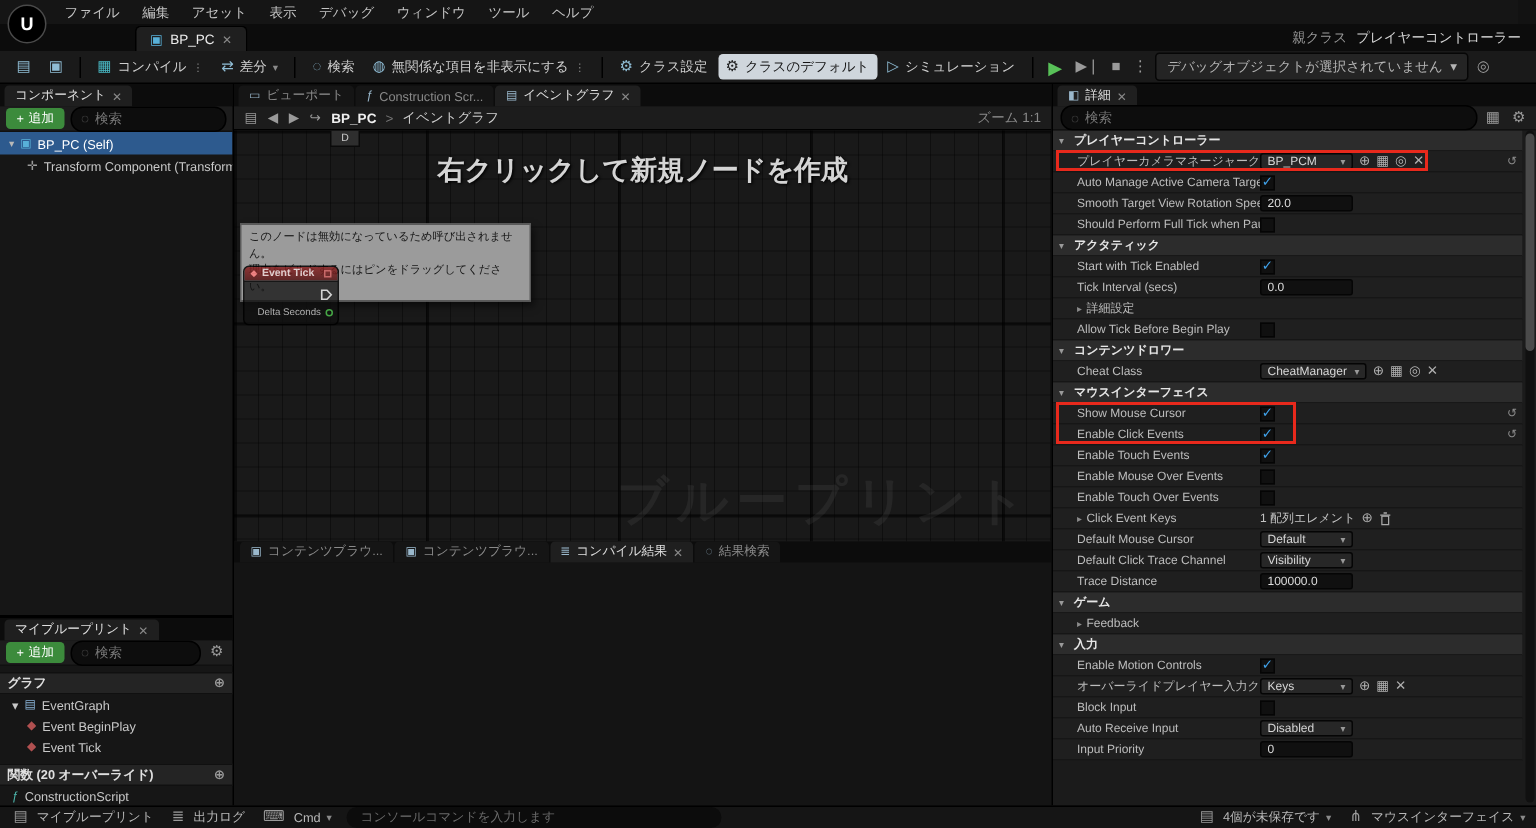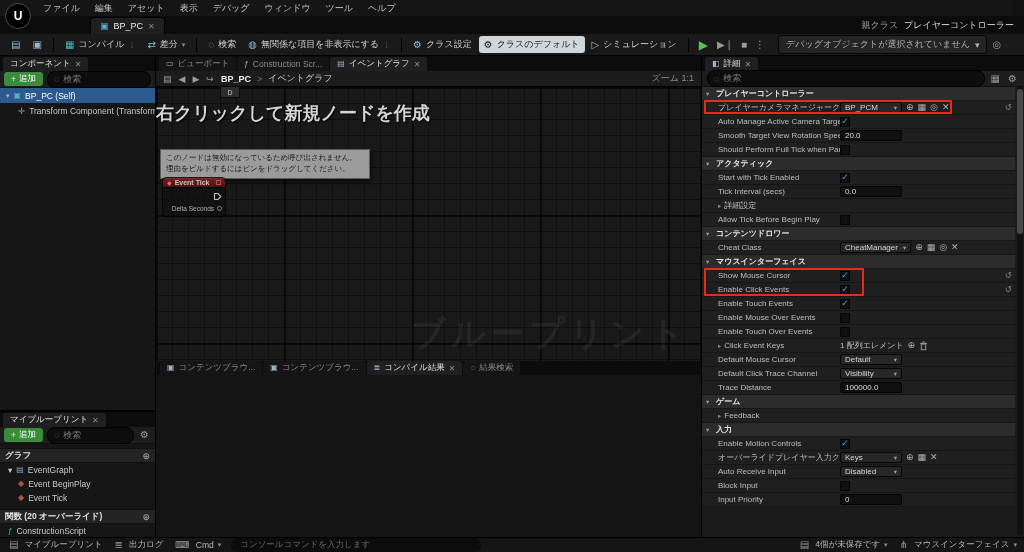--- a/index.html
+++ b/index.html
@@ -18,21 +18,21 @@
 .parent-class .pcv{color:#d6d6d6}
 .toolbar{position:absolute;top:34px;left:0;right:0;height:22px;background:#1a1a1a;border-bottom:1px solid #000;display:flex;align-items:center;padding:0 6px;gap:2px;white-space:nowrap}
 .tbtn{display:flex;align-items:center;gap:4px;padding:2px 5px;border-radius:3px;color:#cfcfcf}
 .tbtn .ic{font-size:10px;color:#8fbcd4;line-height:1}
 .tbtn .chev{color:#8a8a8a;font-size:7px}
 .tbtn.hl{background:#cfd6dc;color:#141414}
 .tbtn.hl .ic{color:#222}
 .sep{width:1px;height:14px;background:#000;margin:0 4px;flex-shrink:0}
 .play-ic{color:#58c158;font-size:12px;padding:0 4px}
 .ctrl-ic{color:#9a9a9a;font-size:10px;padding:0 3px}
-.debug-dd{display:flex;align-items:center;gap:5px;background:#242424;border:1px solid #060606;border-radius:3px;padding:2px 7px;color:#b4b4b4;margin-left:8px}
+.debug-dd{display:flex;align-items:center;gap:5px;background:#242424;border:1px solid #060606;border-radius:3px;padding:2px 7px;color:#b4b4b4;margin-left:0}
 
 
 .tabstrip{height:15px;background:#0c0c0c;display:flex;align-items:flex-end;gap:1px;padding-left:3px}
 .ptab{height:14px;display:flex;align-items:center;gap:4px;padding:0 7px;background:#1f1f1f;border-radius:3px 3px 0 0;color:#e0e0e0;font-size:8.5px;white-space:nowrap}
 .ptab.off{background:#151515;color:#8a8a8a}
 .ptab .close{color:#8a8a8a;font-size:8px}
 .ptab .tic{font-size:8px;color:#9ab8cc;line-height:1}
 .panel-tools{height:17px;display:flex;align-items:center;gap:4px;padding:0 4px;background:#1d1d1d;border-bottom:1px solid #101010}
 .add-btn{display:flex;align-items:center;gap:3px;background:#3c8b3c;color:#fff;border-radius:3px;padding:1px 7px;font-size:8.5px}
 .search-box{flex:1;display:flex;align-items:center;gap:4px;background:#0d0d0d;border:1px solid #000;border-radius:8px;padding:1px 6px;color:#777;min-width:0;overflow:hidden}
@@ -53,23 +53,23 @@
 
 
 .center{position:absolute;top:56px;left:156px;width:545px;bottom:15px;background:#141414}
 .navbar{position:absolute;top:15px;left:0;right:0;height:16px;background:#1c1c1c;border-bottom:1px solid #000;display:flex;align-items:center;gap:7px;padding:0 7px;color:#9a9a9a}
 .navbar .nic{font-size:9px;color:#9a9a9a}
 .crumb{display:flex;gap:6px;align-items:center;color:#cfcfcf}
 .crumb .cb1{font-weight:bold;color:#f0f0f0}
 .crumb .gt{color:#777}
 .zoom{margin-left:auto;color:#8a8a8a}
 .canvas{position:absolute;top:31px;left:0;right:0;height:274px;overflow:hidden;background-color:#191919;background-image:linear-gradient(rgba(0,0,0,.38) 1px,transparent 1px),linear-gradient(90deg,rgba(0,0,0,.38) 1px,transparent 1px),linear-gradient(rgba(0,0,0,.55) 2px,transparent 2px),linear-gradient(90deg,rgba(0,0,0,.55) 2px,transparent 2px);background-size:16px 16px,16px 16px,128px 128px,128px 128px}
-.graph-hint{position:absolute;top:14px;left:0;right:0;font-size:18px;font-weight:bold;color:#d4d4d4;text-shadow:1px 1px 2px #000}
+.graph-hint{position:absolute;top:14px;left:0;right:0;text-align:center;font-size:18px;font-weight:bold;color:#d4d4d4;text-shadow:1px 1px 2px #000}
 .partial-node{position:absolute;left:64px;top:0;width:20px;height:11px;background:#2e2e2e;border:1px solid #0a0a0a;border-top:none;color:#ccc;font-size:7px;display:flex;align-items:center;justify-content:center}
-.gtooltip{position:absolute;left:4px;top:62px;width:210px;background:#9b9b9b;color:#161616;font-size:7.5px;line-height:1.45;padding:3px 5px;border:1px solid #5a5a5a;box-shadow:2px 3px 5px rgba(0,0,0,.55)}
+.gtooltip{position:absolute;left:4px;top:62px;width:194px;background:#9b9b9b;color:#161616;font-size:7.5px;line-height:1.45;padding:3px 5px;border:1px solid #5a5a5a;box-shadow:2px 3px 5px rgba(0,0,0,.55)}
 .node{position:absolute;left:6px;top:90px;width:64px;opacity:.85}
 .node-h{background:linear-gradient(#8a2222,#551414);border:1px solid #000;border-radius:4px 4px 0 0;display:flex;align-items:center;gap:3px;padding:1px 4px;font-size:7px;color:#f0dada;font-weight:bold}
 .node-h .ev-ic{color:#ff8080;font-size:6px}
 .node-h .dis{margin-left:auto;width:5px;height:5px;border:1px solid #d06060}
 .node-b{background:rgba(16,16,16,.88);border:1px solid #000;border-top:none;border-radius:0 0 4px 4px;padding:2px 3px}
 .prow{display:flex;align-items:center;justify-content:flex-end;gap:3px;height:12px;font-size:6.5px;color:#c8c8c8}
 .pin-green{width:5px;height:5px;border-radius:50%;border:1.5px solid #4fc14f}
 .watermark{position:absolute;right:12px;bottom:4px;font-size:34px;font-weight:bold;color:rgba(255,255,255,.06);letter-spacing:5px;white-space:nowrap}
 .bottom-tabs{position:absolute;top:305px;left:0;right:0;height:14px;background:#0c0c0c;display:flex;align-items:flex-end;gap:1px;padding-left:4px}
 .compile-panel{position:absolute;top:319px;left:0;right:0;bottom:0;background:#171717}
@@ -611,36 +611,36 @@
               <span class="dv">▾</span>
             </span>
             <span class="ibtn">⊕</span>
             <span class="ibtn">▦</span>
             <span class="ibtn">✕</span>
           </div>
           <div class="dreset"></div>
         </div>
         <div class="drow">
           <div class="dlabel">
+            <span>Block Input</span>
+          </div>
+          <div class="dval">
+            <span class="cb"></span>
+          </div>
+          <div class="dreset"></div>
+        </div>
+        <div class="drow">
+          <div class="dlabel">
             <span>Auto Receive Input</span>
           </div>
           <div class="dval">
             <span class="dd">
               <span>Disabled</span>
               <span class="dv">▾</span>
             </span>
-          </div>
-          <div class="dreset"></div>
-        </div>
-        <div class="drow">
-          <div class="dlabel">
-            <span>Block Input</span>
-          </div>
-          <div class="dval">
-            <span class="cb"></span>
           </div>
           <div class="dreset"></div>
         </div>
         <div class="drow">
           <div class="dlabel">
             <span>Input Priority</span>
           </div>
           <div class="dval">
             <span class="tin">0</span>
           </div>

